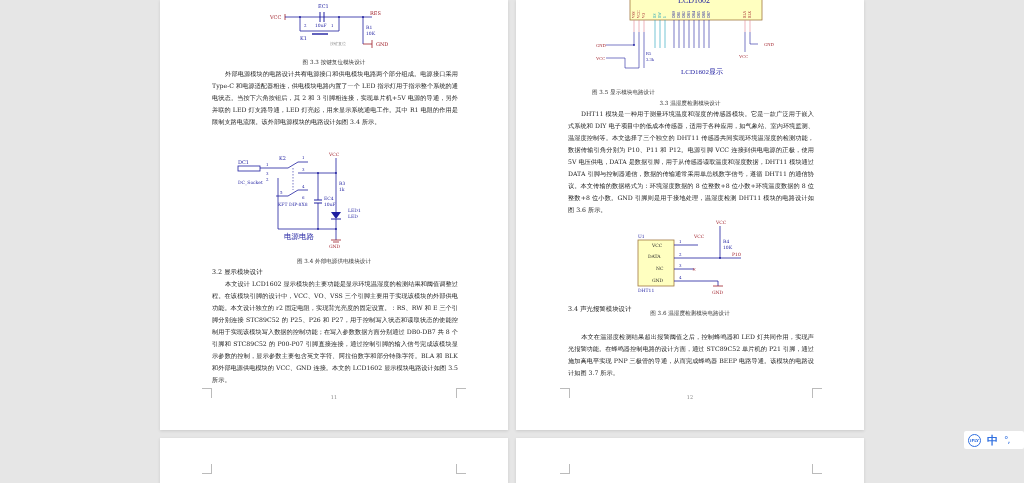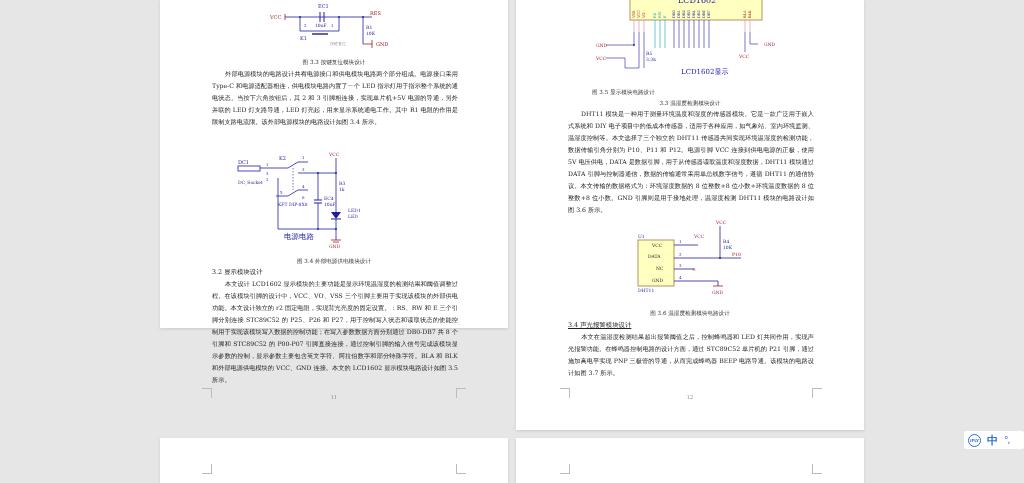--- a/index.html
+++ b/index.html
@@ -1,19 +1,19 @@
 <!DOCTYPE html>
 <html><head>
 <meta charset="utf-8">
 <style>
   * { box-sizing: border-box; margin: 0; padding: 0; }
   html, body { width: 1024px; height: 483px; overflow: hidden; }
   body { background: #e6e6e6; font-family: "DejaVu Serif", serif; position: relative; }
   .page { position: absolute; background: #fff; box-shadow: 0 1px 3px rgba(0,0,0,0.12); }
-  .page-left { left: 160px; top: 0; width: 348px; height: 328px; }
+  .page-left { left: 160px; top: 0; width: 348px; height: 430px; }
   .page-right { left: 516px; top: 0; width: 348px; height: 430px; }
   .page-left2 { left: 160px; top: 438px; width: 348px; height: 60px; }
   .page-right2 { left: 516px; top: 438px; width: 348px; height: 60px; }
   .corner { position: absolute; width: 10px; height: 10px; border-color: #bbb; border-style: solid; border-width: 0; }
   .c-tl { border-right-width: 1px; border-top-width: 1px; }
   .c-tr { border-left-width: 1px; border-top-width: 1px; }
   .c-bl { border-right-width: 1px; border-bottom-width: 1px; }
   .c-br { border-left-width: 1px; border-bottom-width: 1px; }
   .pnum { position: absolute; font-size: 5px; color: #888; width: 100%; text-align: center; }
   .para { position: absolute; font-size: 6.2px; line-height: 12px; color: #222; text-align: justify; }
@@ -120,21 +120,21 @@
   <div class="para" style="left:52px; top:278px; width:246px;">
     <span class="indent"></span><span>本文设计 LCD1602 显示模块的主要功能是显示环境温湿度的检测结果和阈值调整过程。在该模块引脚的设计中，VCC、VO、VSS 三个引脚主要用于实现该模块的外部供电功能。本文设计独立的 r2 固定电阻，实现背光亮度的固定设置。：RS、RW 和 E 三个引脚分别连接 STC89C52 的 P25、P26 和 P27，用于控制写入状态和读取状态的使能控制用于实现该模块写入数据的控制功能；在写入参数数据方面分别通过 DB0-DB7 共 8 个引脚和 STC89C52 的 P00-P07 引脚直接连接，通过控制引脚的输入信号完成该模块显示参数的控制，显示参数主要包含英文字符、阿拉伯数字和部分特殊字符。BLA 和 BLK 和外部电源供电模块的 VCC、GND 连接。本文的 LCD1602 显示模块电路设计如图 3.5 所示。</span>
   </div>
   <div class="corner c-tl" style="left:42px; top:388px;"></div>
   <div class="corner c-tr" style="left:296px; top:388px;"></div>
   <div class="pnum" style="top:394px;">11</div>
 </div>
 
 <div class="page page-right">
 
-  <div class="fig" style="left:80px; top:0px;">
+  <div class="fig" style="left:80px; top:0px;font-family:Liberation Serif, serif;">
     <svg width="190" height="80" viewBox="0 0 190 80">
       <rect x="34" y="-8" width="132" height="28" fill="#ffffc0" stroke="#a07840" stroke-width="0.8"></rect>
       <text x="82" y="3" font-size="8" fill="#1e1ea0">LCD1602</text>
       <g font-size="3.6" fill="#a0202a">
         <text transform="translate(39,18) rotate(-90)">VSS</text>
         <text transform="translate(44,18) rotate(-90)">VCC</text>
         <text transform="translate(49,18) rotate(-90)">VO</text>
       </g>
       <g font-size="3.6" fill="#1aa0b8">
         <text transform="translate(60,18) rotate(-90)">RS</text>
@@ -222,21 +222,21 @@
       <line x1="38" y1="51" x2="58" y2="51" stroke="#1e1ea0" stroke-width="0.8"></line>
       <text x="43" y="49" font-size="4" fill="#1e1ea0">3</text>
       <text x="56" y="53" font-size="5" fill="#a0202a">×</text>
       <polyline points="38,63 82,63 82,68" fill="none" stroke="#1e1ea0" stroke-width="0.8"></polyline>
       <text x="43" y="61" font-size="4" fill="#1e1ea0">4</text>
       <line x1="77" y1="68" x2="87" y2="68" stroke="#a0202a" stroke-width="0.8"></line>
       <text x="76" y="76" font-size="4.5" fill="#a0202a">GND</text>
     </svg>
   </div>
   <div class="caption" style="left:0; width:100%; top:310px;">图 3.6  温湿度检测模块电路设计</div>
-  <div class="heading" style="left:52px; top:321px;text-decoration:underline;">3.4   声光报警模块设计</div>
+  <div class="heading" style="left:52px; top:305px;">3.4   声光报警模块设计</div>
   <div class="para" style="left:52px; top:331px; width:246px;">
     <span class="indent"></span><span>本文在温湿度检测结果超出报警阈值之后，控制蜂鸣器和 LED 灯共同作用，实现声光报警功能。在蜂鸣器控制电路的设计方面，通过 STC89C52 单片机的 P21 引脚，通过施加高电平实现 PNP 三极管的导通，从而完成蜂鸣器 BEEP 电路导通。该模块的电路设计如图 3.7 所示。</span>
   </div>
   <div class="corner c-tl" style="left:44px; top:388px;"></div>
   <div class="corner c-tr" style="left:296px; top:388px;"></div>
   <div class="pnum" style="top:394px;">12</div>
 </div>
 
 <div class="page page-left2">
   <div class="corner c-bl" style="left:42px; top:26px;"></div>

